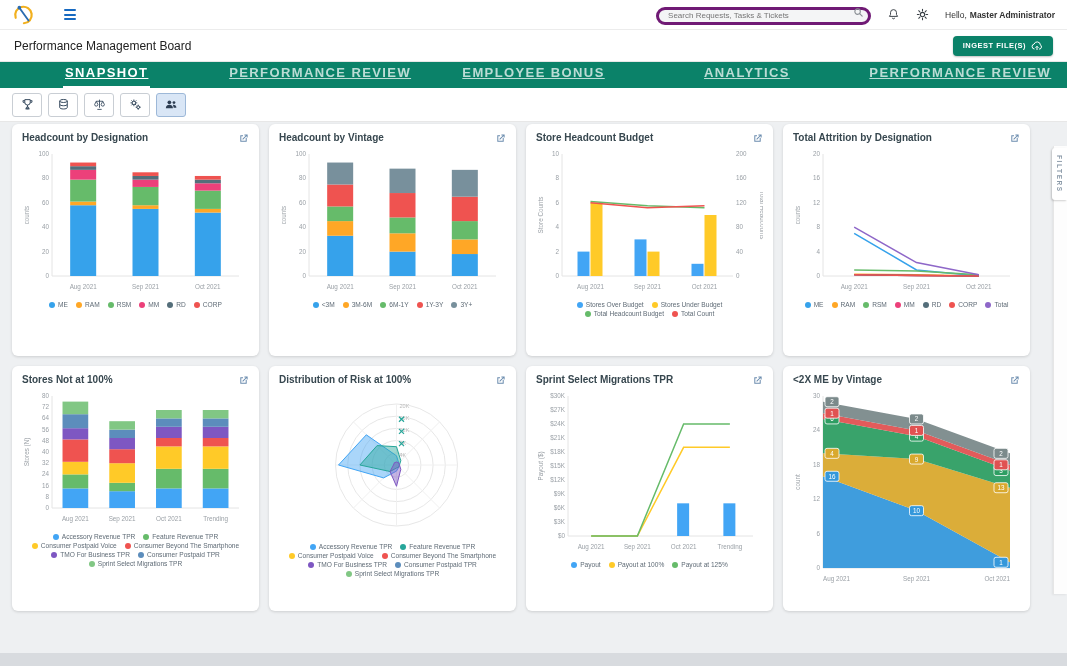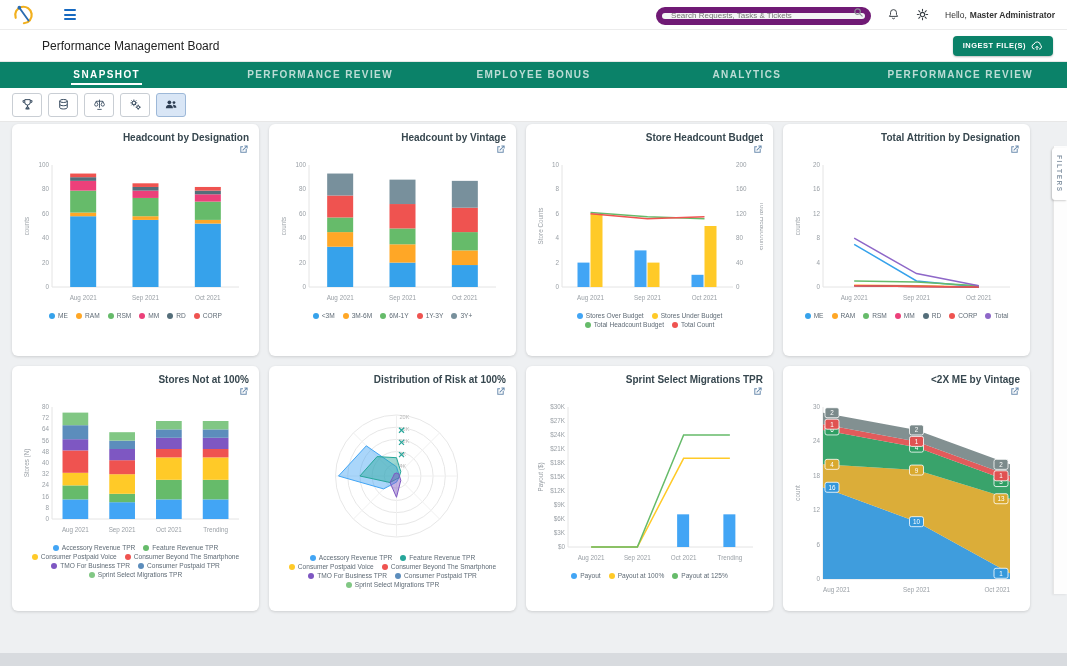--- a/index.html
+++ b/index.html
@@ -6,45 +6,45 @@
   *{margin:0;padding:0;box-sizing:border-box;}
   body{font-family:"Liberation Sans",sans-serif;background:#eef0f2;width:1067px;height:666px;overflow:hidden;}
   svg text{font-family:"Liberation Sans",sans-serif;}
   .app{position:relative;width:1067px;height:666px;background:#eef0f2;}
   
   .topbar{height:30px;background:#fff;display:flex;align-items:center;padding:0 12px;border-bottom:1px solid #ececec;}
   .logo{width:22px;height:22px;}
   .burger{margin-left:30px;cursor:pointer;display:flex;flex-direction:column;gap:2.5px;}
   .burger i{display:block;width:12px;height:2px;background:#1669c1;border-radius:1px;}
   .searchwrap{margin-left:auto;position:relative;width:215px;}
-  .searchwrap input{width:100%;height:18px;border:6px solid #701a75;background:#f4f5f6;border-radius:9px;font-size:8px;padding:0 22px 0 9px;color:#555;outline:none;}
+  .searchwrap input{width:100%;height:18px;border:3px solid #701a75;background:#f4f5f6;border-radius:9px;font-size:8px;padding:0 22px 0 9px;color:#555;outline:none;}
   .searchwrap .mag{position:absolute;right:7px;top:3px;}
   .tb-ico{margin-left:16px;cursor:pointer;display:flex;align-items:center;}
   .greet{margin-left:16px;font-size:8.5px;color:#333;white-space:nowrap;}
   .greet b{margin-left:3px;}
   
   .titlebar{height:32px;background:#fff;display:flex;align-items:center;padding:0 14px;border-bottom:1px solid #e7e7e7;}
-  .page-title{font-size:12px;color:#222;font-weight:500;margin-left:28px;}
+  .page-title{font-size:12px;color:#222;font-weight:500;}
   .ingest{margin-left:auto;background:var(--accent);color:#fff;border:none;border-radius:4px;font-size:7.5px;font-weight:bold;letter-spacing:.5px;padding:5px 10px;display:flex;align-items:center;gap:5px;cursor:pointer;box-shadow:0 1px 2px rgba(0,0,0,.25);}
   
   .tabs{height:26px;background:var(--accent);display:flex;align-items:stretch;}
-  .tab{flex:1;display:flex;align-items:center;justify-content:center;color:rgba(255,255,255,.72);font-size:10px;letter-spacing:1.4px;font-weight:bold;cursor:pointer;}
+  .tab{flex:1;display:flex;justify-content:center;color:rgba(255,255,255,.72);font-size:13px;letter-spacing:1.4px;font-weight:bold;cursor:pointer;text-decoration:underline;}
   .tab span{padding:3px 2px;border-bottom:2px solid transparent;}
   .tab.active{color:#fff;}
   .tab.active span{border-bottom-color:#fff;}
   
   .toolbar{height:34px;background:#fff;display:flex;align-items:center;gap:6px;padding:0 12px;border-bottom:1px solid #e7e7e7;}
   .tool-btn{width:30px;height:24px;border:1px solid #c9ced4;border-radius:3px;background:#fff;display:flex;align-items:center;justify-content:center;cursor:pointer;}
   .tool-btn.active{background:#d9e6f6;border-color:#9db8d8;}
   
   .content{position:relative;height:544px;}
   .last-updated{text-align:right;padding:7px 26px 2px 0;font-size:8px;color:var(--alert);font-weight:bold;}
   .grid{display:grid;grid-template-columns:repeat(4,247px);grid-template-rows:232px 245px;gap:10px;padding:2px 0 0 12px;}
   .card{background:#fff;border-radius:6px;box-shadow:0 1px 3px rgba(0,0,0,.14);padding:8px 10px;overflow:hidden;position:relative;}
-  .card-head{display:flex;align-items:flex-end;justify-content:space-between;flex-direction:column;}
+  .card-head{display:flex;align-items:center;justify-content:space-between;}
   .card-title{font-size:10px;font-weight:bold;color:#37474F;line-height:1.2;}
   .expand{cursor:pointer;flex:0 0 auto;margin-left:6px;}
   .chart-host{margin-top:2px;}
   .legend-host{display:flex;flex-wrap:wrap;justify-content:center;column-gap:8px;row-gap:2px;margin-top:1px;}
   .lg-item{display:flex;align-items:center;gap:3px;font-size:6.6px;color:#5f6b76;}
   .lg-item .dot{width:6px;height:6px;border-radius:50%;display:inline-block;}
   
   .filters-strip{position:absolute;right:0;top:24px;width:14px;height:448px;background:#fdfdfd;border-left:1px solid #e6e6e6;box-shadow:-1px 1px 2px rgba(0,0,0,.06);}
   .filters-tab{position:absolute;right:0;top:26px;width:15px;height:52px;background:#fff;border-radius:3px 0 0 3px;box-shadow:-1px 1px 2px rgba(0,0,0,.18);display:flex;align-items:center;justify-content:center;cursor:pointer;}
   .filters-tab span{writing-mode:vertical-rl;font-size:6.5px;letter-spacing:1.6px;color:#8a99a8;font-weight:bold;}

